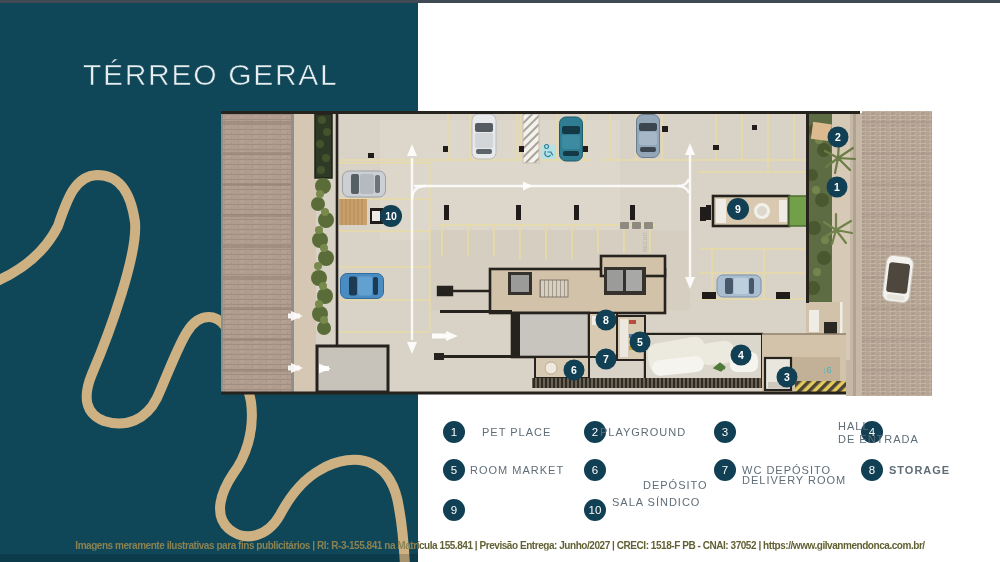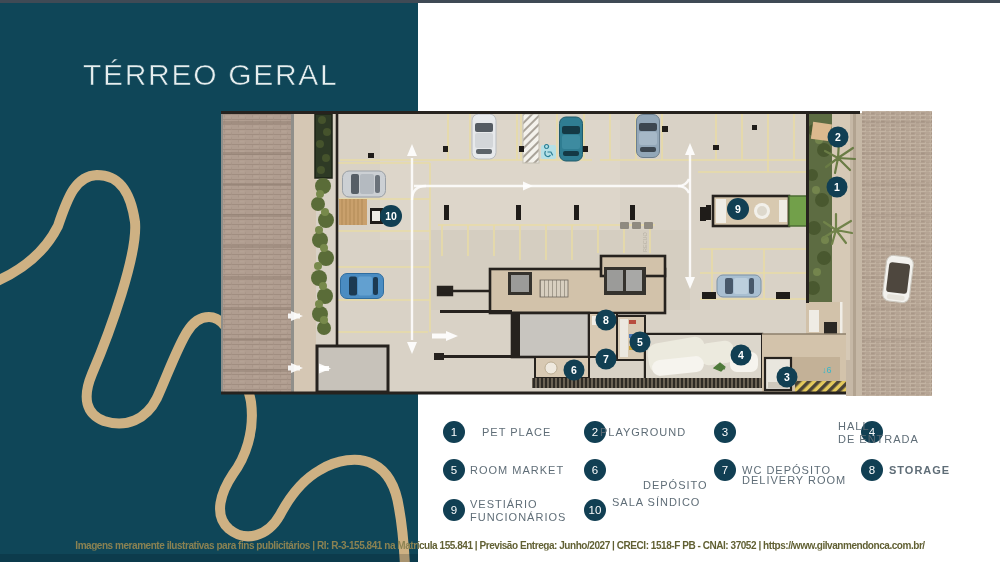--- a/index.html
+++ b/index.html
@@ -392,21 +392,20 @@
 <div class="circ" style="left:583.75px;top:458.75px;">6</div>
 <div class="lbl" style="left:612px;top:472px;margin-top:24px;">SALA SÍNDICO</div>
 
 <div class="circ" style="left:713.75px;top:458.75px;">7</div>
 <div class="lbl" style="left:742px;top:464px;">WC DEPÓSITO</div>
 
 <div class="circ" style="left:860.75px;top:458.75px;">8</div>
 <div class="lbl" style="left:889px;top:464px;font-weight:bold;">STORAGE</div>
 
 <div class="circ" style="left:442.75px;top:498.75px;">9</div>
-<div class="lbl" style="left:470px;top:498px;">VESTIÁRIO<br>FUNCIONÁRIOS</div>
 
 <div class="circ" style="left:583.75px;top:498.75px;">10</div>
 <div class="lbl" style="left:618px;top:479px;padding-left:25px;">DEPÓSITO</div>
 
 <div class="abs" style="left:0;top:539.5px;width:1000px;text-align:center;color:rgba(140,131,82,0.99);font-size:10px;letter-spacing:-0.45px;font-weight:bold;clip-path:inset(0 582px 0 0);">Imagens meramente ilustrativas para fins publicitários | RI: R-3-155.841 na Matrícula 155.841 | Previsão Entrega: Junho/2027 | CRECI: 1518-F PB - CNAI: 37052 | https://www.gilvanmendonca.com.br/</div>
 <div class="abs" style="left:0;top:539.5px;width:1000px;text-align:center;color:rgba(95,94,49,0.99);font-size:10px;letter-spacing:-0.45px;font-weight:bold;clip-path:inset(0 0 0 418px);">Imagens meramente ilustrativas para fins publicitários | RI: R-3-155.841 na Matrícula 155.841 | Previsão Entrega: Junho/2027 | CRECI: 1518-F PB - CNAI: 37052 | https://www.gilvanmendonca.com.br/</div>
 
 <div class="abs" style="left:0;top:554px;width:418px;height:8px;background:rgba(0,10,20,0.18);"></div>
 </div>
 

